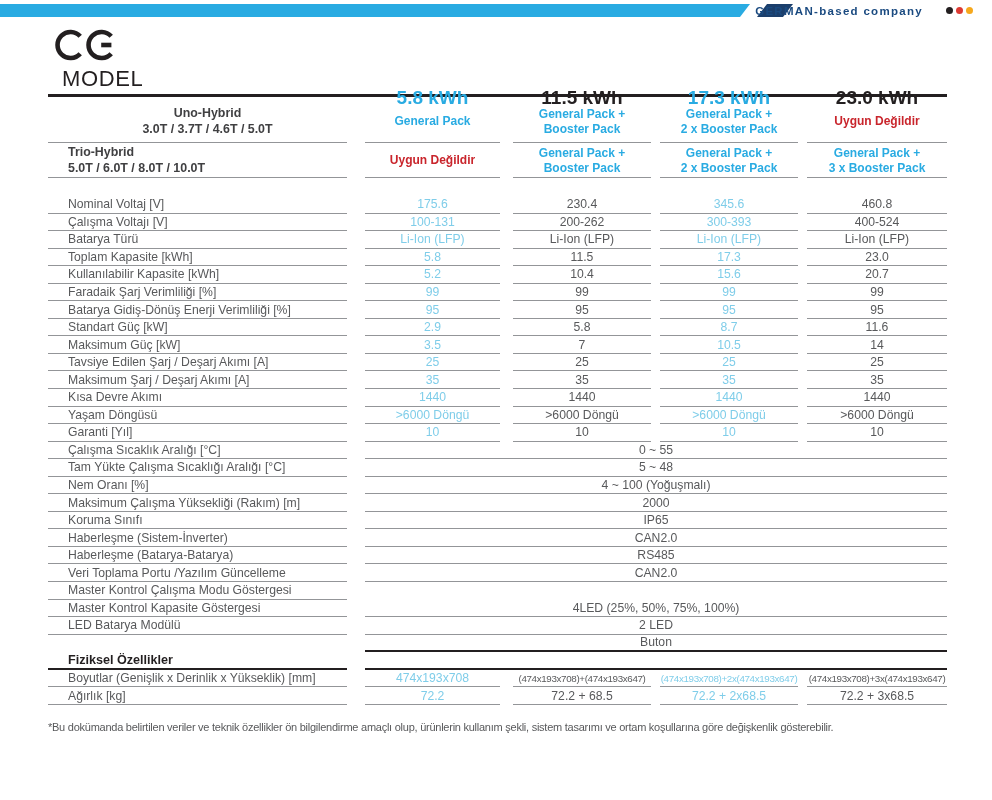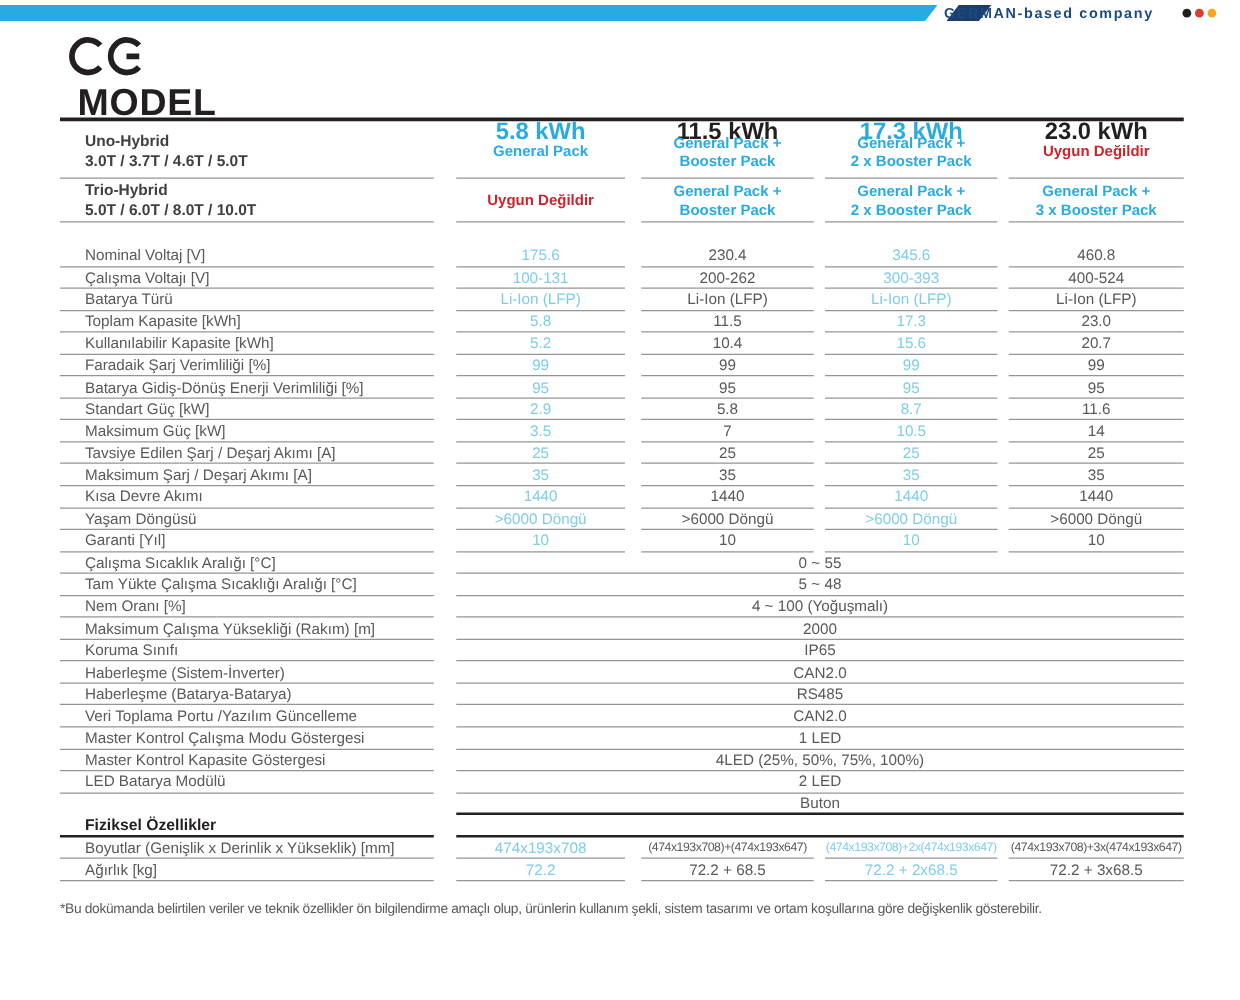--- a/index.html
+++ b/index.html
@@ -23,27 +23,27 @@
   
   .ce{position:absolute;left:54px;top:26px;}
 
   
   .row{display:grid;grid-template-columns:299px 18px 135px 13px 138px 9px 138px 9px 140px;}
   .cell{min-width:0;}
   .sp{border:none;}
 
   
   .thead{position:absolute;left:48px;top:66px;width:899px;height:31px;border-bottom:3px solid var(--dark);}
-  .model-title{font-size:30px;font-weight:bold;color:var(--dark);letter-spacing:0.6px;padding-left:14px;display:flex;align-items:flex-end;padding-bottom:19px;}
+  .model-title{font-size:22px;font-weight:normal;color:var(--dark);letter-spacing:0.6px;padding-left:14px;display:flex;align-items:flex-end;padding-bottom:19px;}
   .kwh{font-size:19px;font-weight:bold;color:var(--dark);display:flex;align-items:flex-end;justify-content:center;padding-bottom:2px;white-space:nowrap;text-align:center;}
   .kwh.hl{color:var(--accent);}
 
   
   .mrow{position:absolute;left:48px;width:899px;}
-  .mrow.uno{top:100px;height:43px;}
+  .mrow.uno{top:100px;height:43px;text-align:center;}
   .mrow.trio{top:143px;height:35px;}
   .mrow .cell{border-bottom:1px solid var(--line);}
   .mlabel{display:flex;flex-direction:column;justify-content:center;gap:2px;padding-left:20px;}
   .mlabel div{font-size:12.4px;font-weight:bold;color:#404042;line-height:14px;white-space:nowrap;}
   .pcell{display:flex;flex-direction:column;align-items:center;justify-content:center;gap:1px;}
   .pcell div{font-size:12px;font-weight:bold;line-height:14px;white-space:nowrap;}
   .pcell.pack div{color:var(--accent);}
   .pcell.na div{color:var(--red);}
 
   
@@ -338,21 +338,20 @@
         <div class="cell sval gy span">RS485</div>
       </div>
       <div class="row srow">
         <div class="cell slabel">Veri Toplama Portu /Yazılım Güncelleme</div>
         <div class="sp"></div>
         <div class="cell sval gy span">CAN2.0</div>
       </div>
       <div class="row srow">
         <div class="cell slabel">Master Kontrol Çalışma Modu Göstergesi</div>
         <div class="sp"></div>
-        <div class="cell sval gy span">1 LED</div>
       </div>
       <div class="row srow">
         <div class="cell slabel">Master Kontrol Kapasite Göstergesi</div>
         <div class="sp"></div>
         <div class="cell sval gy span">4LED (25%, 50%, 75%, 100%)</div>
       </div>
       <div class="row srow">
         <div class="cell slabel">LED Batarya Modülü</div>
         <div class="sp"></div>
         <div class="cell sval gy span">2 LED</div>

